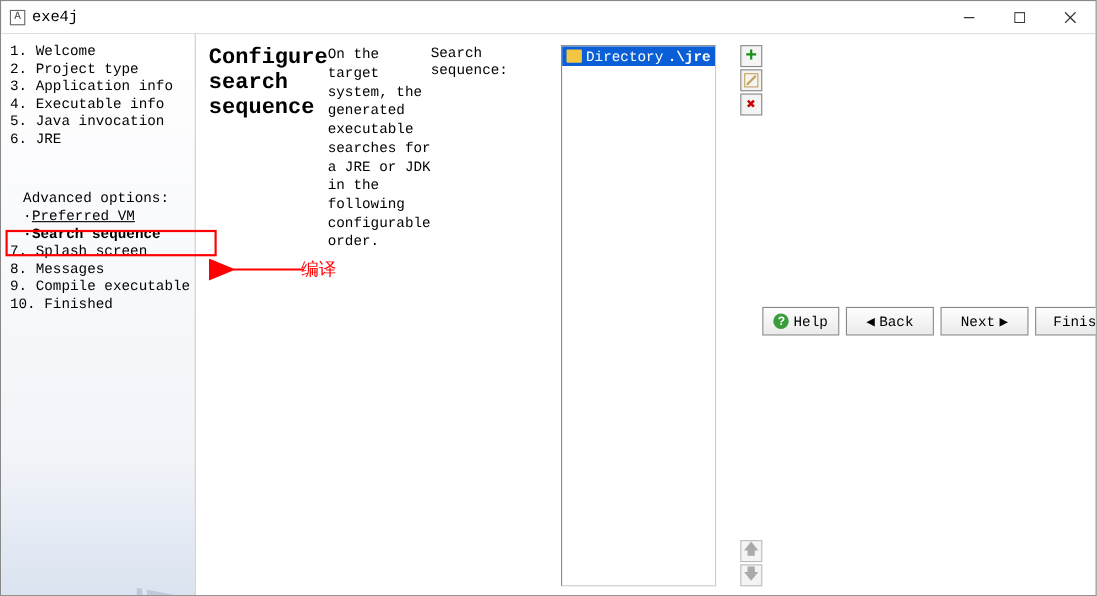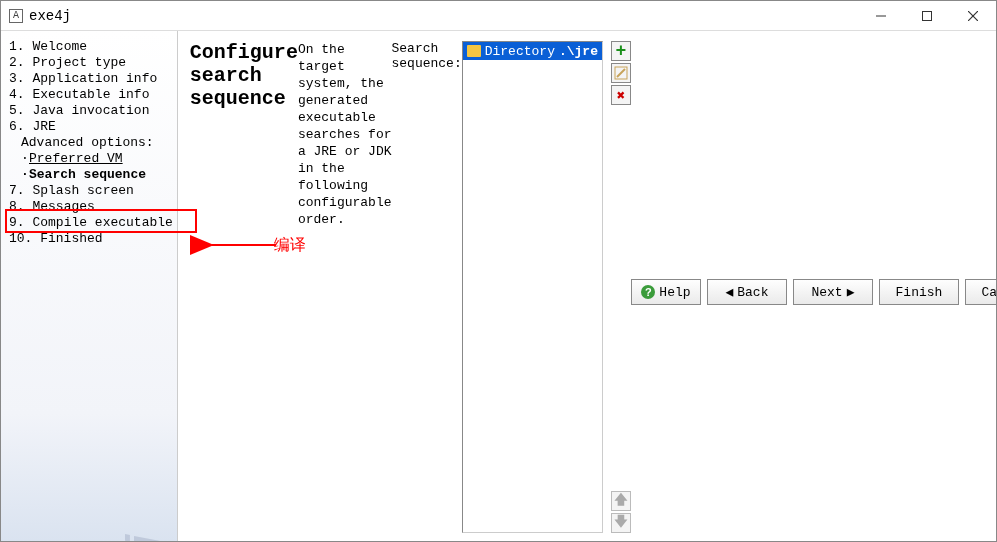--- a/index.html
+++ b/index.html
@@ -41,21 +41,21 @@
   padding: 8px 4px 6px 8px;
   position: relative;
   border-right: 1px solid #ccc;
 }
 .step-list { list-style: none; }
 .step-list li { line-height: 16px; white-space: nowrap; font-size: 13px; }
 .step-list li.sub-item { padding-left: 12px; }
 .step-list li.sub-item.bold { font-weight: bold; }
 .step-list li.sub-item .dot { display:inline-block; width:8px;}
 .step-list li.sub-item.underlined span.txt { text-decoration: underline; }
-.adv-label { font-size: 11px; padding-left: 12px; }
+.adv-label { font-size: 11px; padding-left: 12px; margin-top: 38px; }
 .watermark {
   position: absolute; bottom: 4px; right: 6px;
   font-family: Arial, sans-serif;
   font-size: 48px; font-style: italic; font-weight: bold;
   color: rgba(180,190,210,0.7);
   transform: rotate(-90deg);
   transform-origin: right bottom;
   letter-spacing: -2px;
 }
 .red-box {
@@ -72,21 +72,21 @@
   padding: 10px 12px 8px 12px;
   position: relative;
 }
 .main h1 {
   font-family: "Courier New", monospace;
   font-size: 20px; font-weight: bold;
   margin-bottom: 14px;
 }
 .desc { font-size: 13px; line-height: 17px; margin-bottom: 28px; }
 .seq-label { font-size: 13px; margin-bottom: 4px; }
-.seq-container { display: flex; gap: 8px; flex: 1; min-height: 0; }
+.seq-container { display: flex; gap: 22px; flex: 1; min-height: 0; margin-left: 48px; }
 .seq-list {
   flex: 1;
   border: 1px solid #888;
   border-right-color:#ccc; border-bottom-color:#ccc;
   background: #fff;
   overflow: hidden;
 }
 .seq-item {
   background: #0a5fd6;
   color: #fff;

